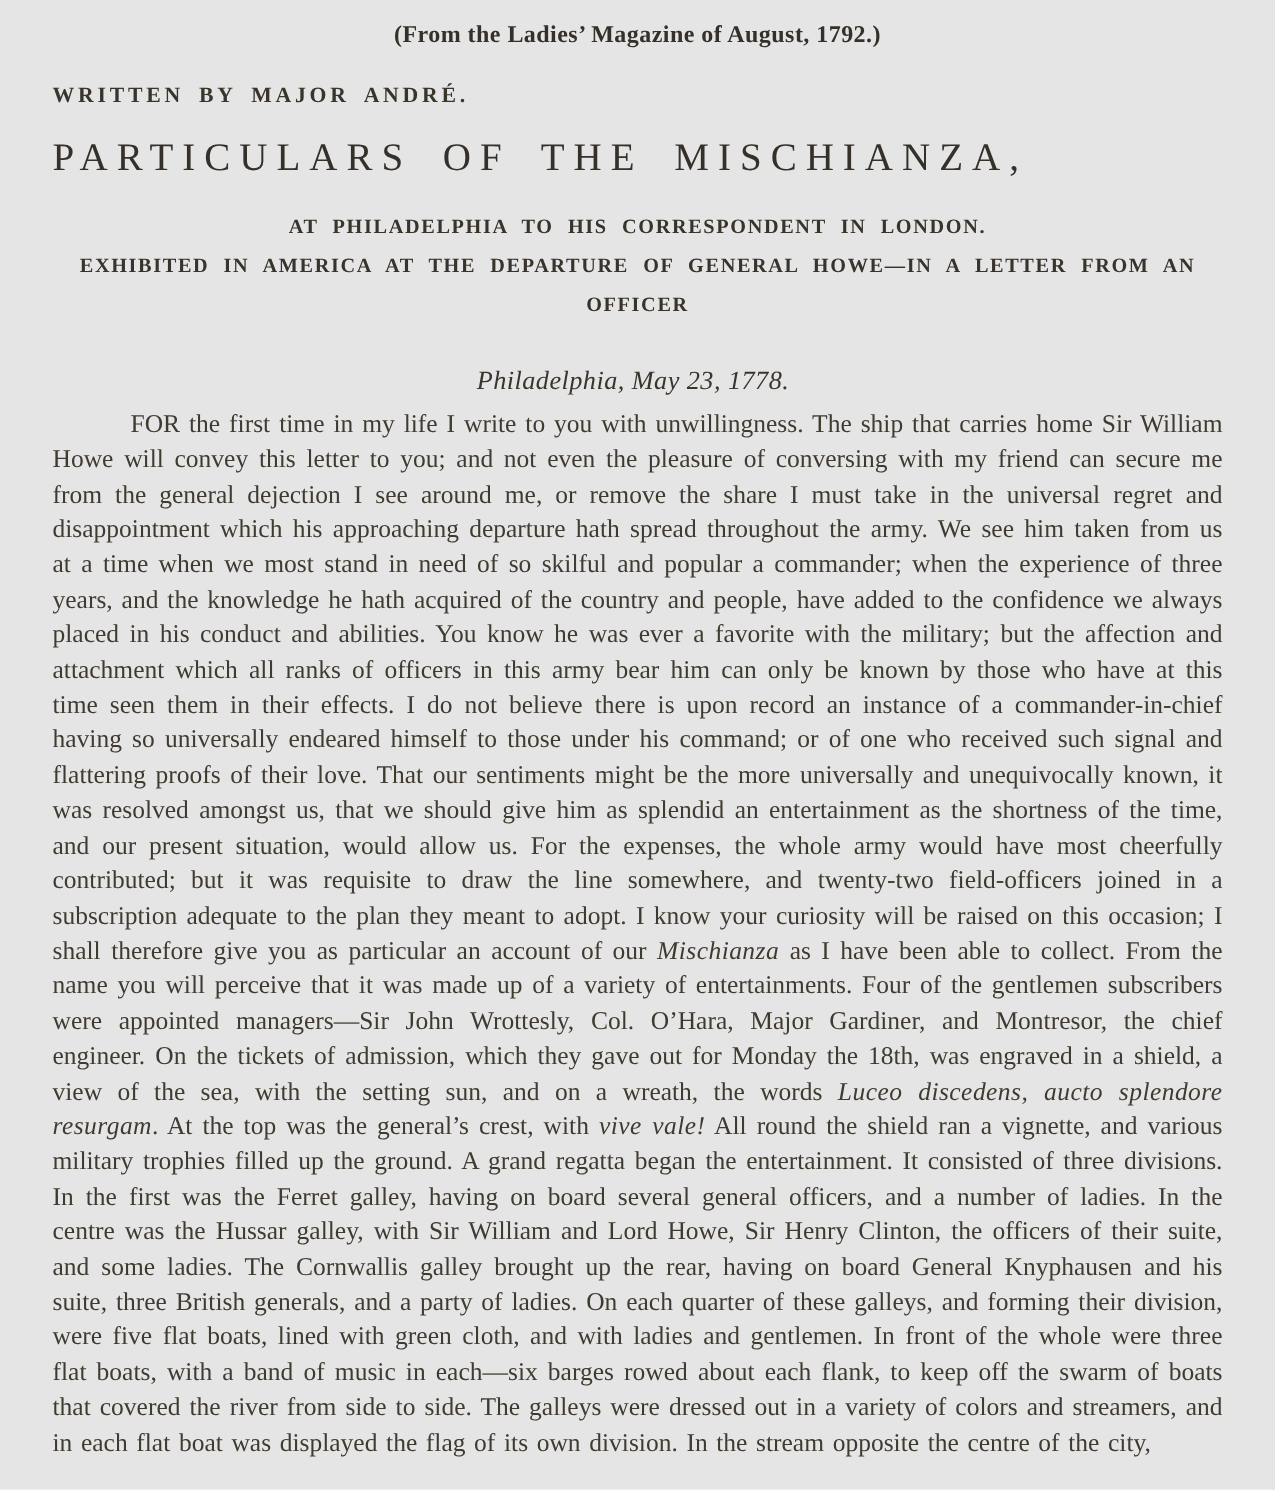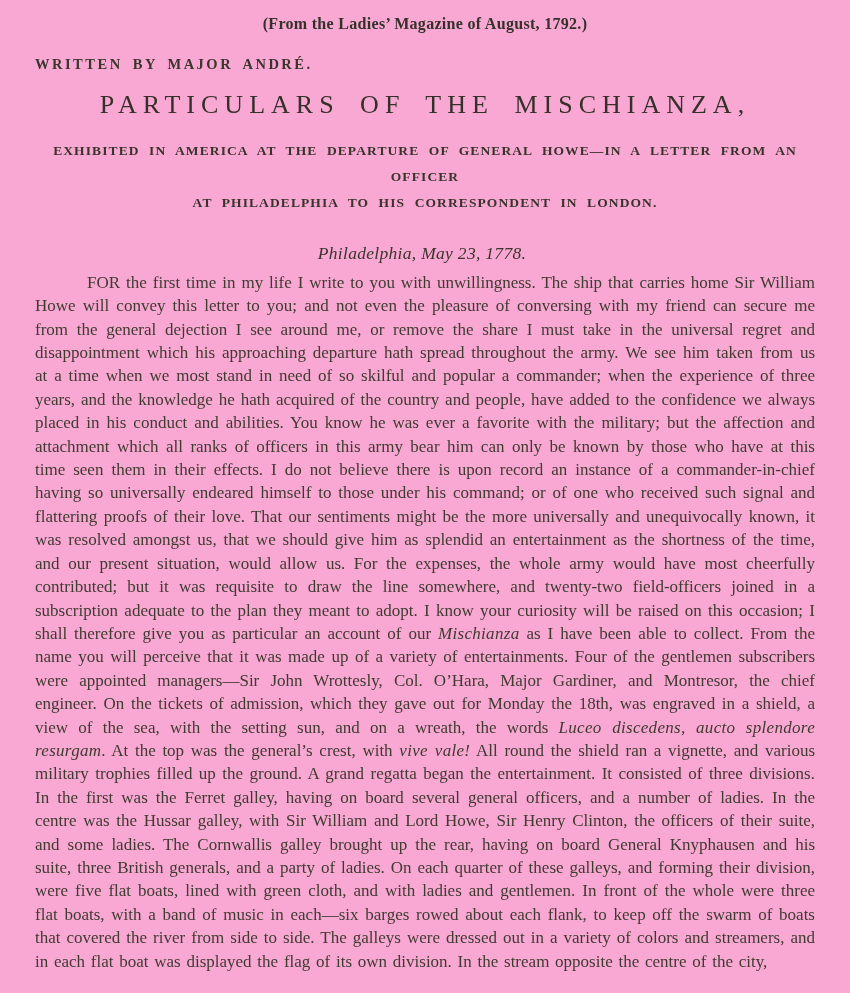--- a/index.html
+++ b/index.html
@@ -4,21 +4,21 @@
 <style>
   html, body {
     margin: 0;
     padding: 0;
     background: #fdf9ec;
   }
   .page {
     position: relative;
     width: 850px;
     height: 993px;
-    background: #f9a8d4;
+    background: #e5e5e5;
     overflow: hidden;
     font-family: "Liberation Serif", "DejaVu Serif", serif;
     color: #3f3a30;
     box-sizing: border-box;
     padding: 0 35px;
   }
   .source-line {
     margin-top: 15px;
     text-align: center;
     font-size: 16px;
@@ -29,21 +29,20 @@
   .byline {
     margin-top: 23px;
     text-align: left;
     font-size: 14.5px;
     font-weight: bold;
     letter-spacing: 2.5px;
     word-spacing: 4px;
     color: #3a352c;
   }
   .article-title {
-    text-align: center;
     font-size: 26px;
     font-weight: normal;
     letter-spacing: 6px;
     word-spacing: 8px;
     color: #35302a;
   }
   .subtitle {
     margin-top: 17px;
     text-align: center;
     font-size: 13.5px;
@@ -80,21 +79,21 @@
 
 <div class="page">
 
   <div class="source-line">(From the Ladies’ Magazine of August, 1792.)</div>
 
   <div class="byline">WRITTEN BY MAJOR ANDRÉ.</div>
 
   <h1 class="article-title">PARTICULARS OF THE MISCHIANZA,</h1>
 
   <div class="subtitle">
+    <div>AT PHILADELPHIA TO HIS CORRESPONDENT IN LONDON.</div>
     <div>EXHIBITED IN AMERICA AT THE DEPARTURE OF GENERAL HOWE—IN A LETTER FROM AN OFFICER</div>
-    <div>AT PHILADELPHIA TO HIS CORRESPONDENT IN LONDON.</div>
   </div>
 
   <div class="dateline">Philadelphia, May 23, 1778.</div>
 
   <p class="letter-paragraph"><span>FOR the first time in my life I write to you with unwillingness.  The ship that carries home Sir William Howe will convey this letter to you; and not even the pleasure of conversing with my friend can secure me from the general dejection I see around me, or remove the share I must take in the universal regret and disappointment which his approaching departure hath spread throughout the army.  We see him taken from us at a time when we most stand in need of so skilful and popular a commander; when the experience of three years, and the knowledge he hath acquired of the country and people, have added to the confidence we always placed in his conduct and abilities.  You know he was ever a favorite with the military; but the affection and attachment which all ranks of officers in this army bear him can only be known by those who have at this time seen them in their effects.  I do not believe there is upon record an instance of a commander-in-chief having so universally endeared himself to those under his command; or of one who received such signal and flattering proofs of their love.  That our sentiments might be the more universally and unequivocally known, it was resolved amongst us, that we should give him as splendid an entertainment as the shortness of the time, and our present situation, would allow us.  For the expenses, the whole army would have most cheerfully contributed; but it was requisite to draw the line somewhere, and twenty-two field-officers joined in a subscription adequate to the plan they meant to adopt.  I know your curiosity will be raised on this occasion; I shall therefore give you as particular an account of our </span><i>Mischianza</i><span> as I have been able to collect.  From the name you will perceive that it was made up of a variety of entertainments.  Four of the gentlemen subscribers were appointed managers—Sir John Wrottesly, Col. O’Hara, Major Gardiner, and Montresor, the chief engineer.  On the tickets of admission, which they gave out for Monday the 18th, was engraved in a shield, a view of the sea, with the setting sun, and on a wreath, the words </span><i>Luceo discedens, aucto splendore resurgam</i><span>.  At the top was the general’s crest, with </span><i>vive vale!</i><span>  All round the shield ran a vignette, and various military trophies filled up the ground.  A grand regatta began the entertainment.  It consisted of three divisions.  In the first was the Ferret galley, having on board several general officers, and a number of ladies.  In the centre was the Hussar galley, with Sir William and Lord Howe, Sir Henry Clinton, the officers of their suite, and some ladies.  The Cornwallis galley brought up the rear, having on board General Knyphausen and his suite, three British generals, and a party of ladies.  On each quarter of these galleys, and forming their division, were five flat boats, lined with green cloth, and with ladies and gentlemen.  In front of the whole were three flat boats, with a band of music in each—six barges rowed about each flank, to keep off the swarm of boats that covered the river from side to side.  The galleys were dressed out in a variety of colors and streamers, and in each flat boat was displayed the flag of its own division.  In the stream opposite the centre of the city,</span></p>
 
 </div>
 
 </body></html>

